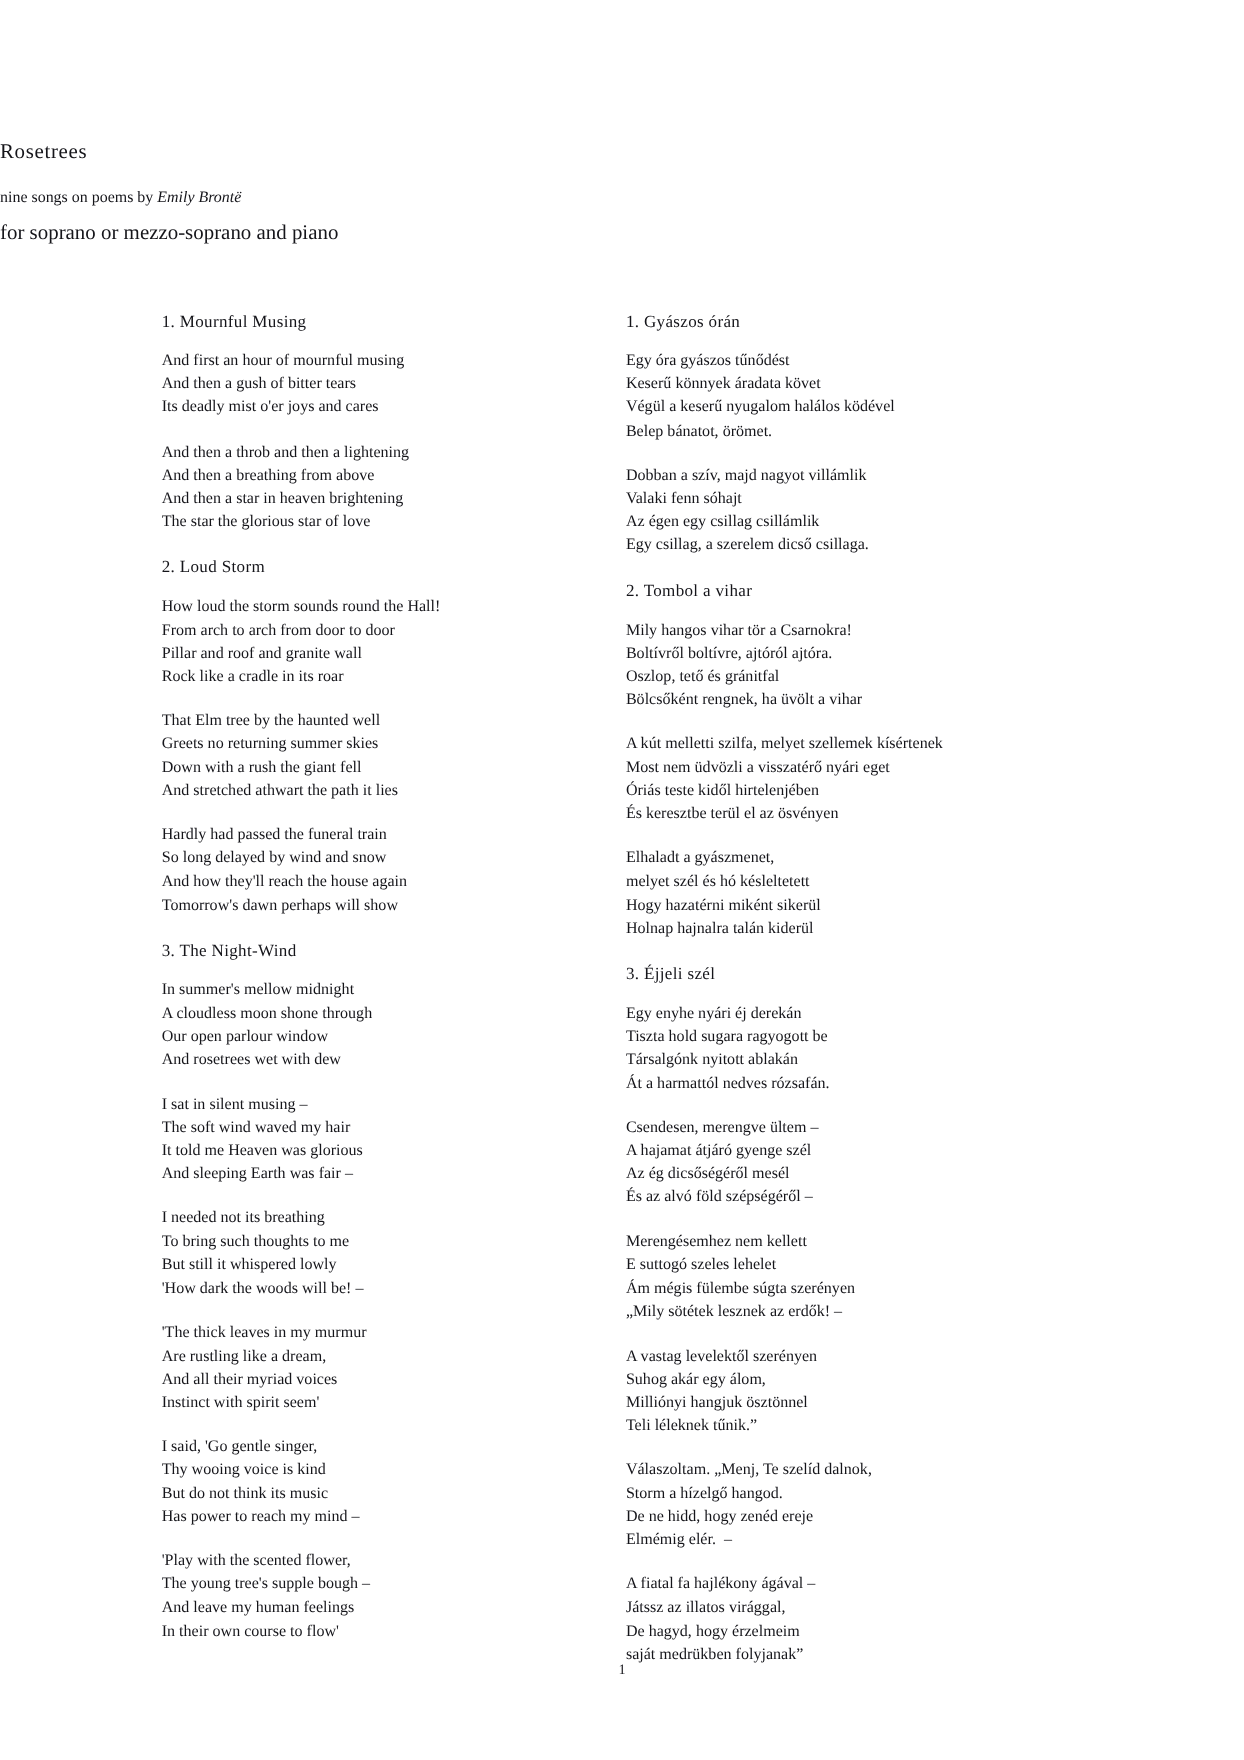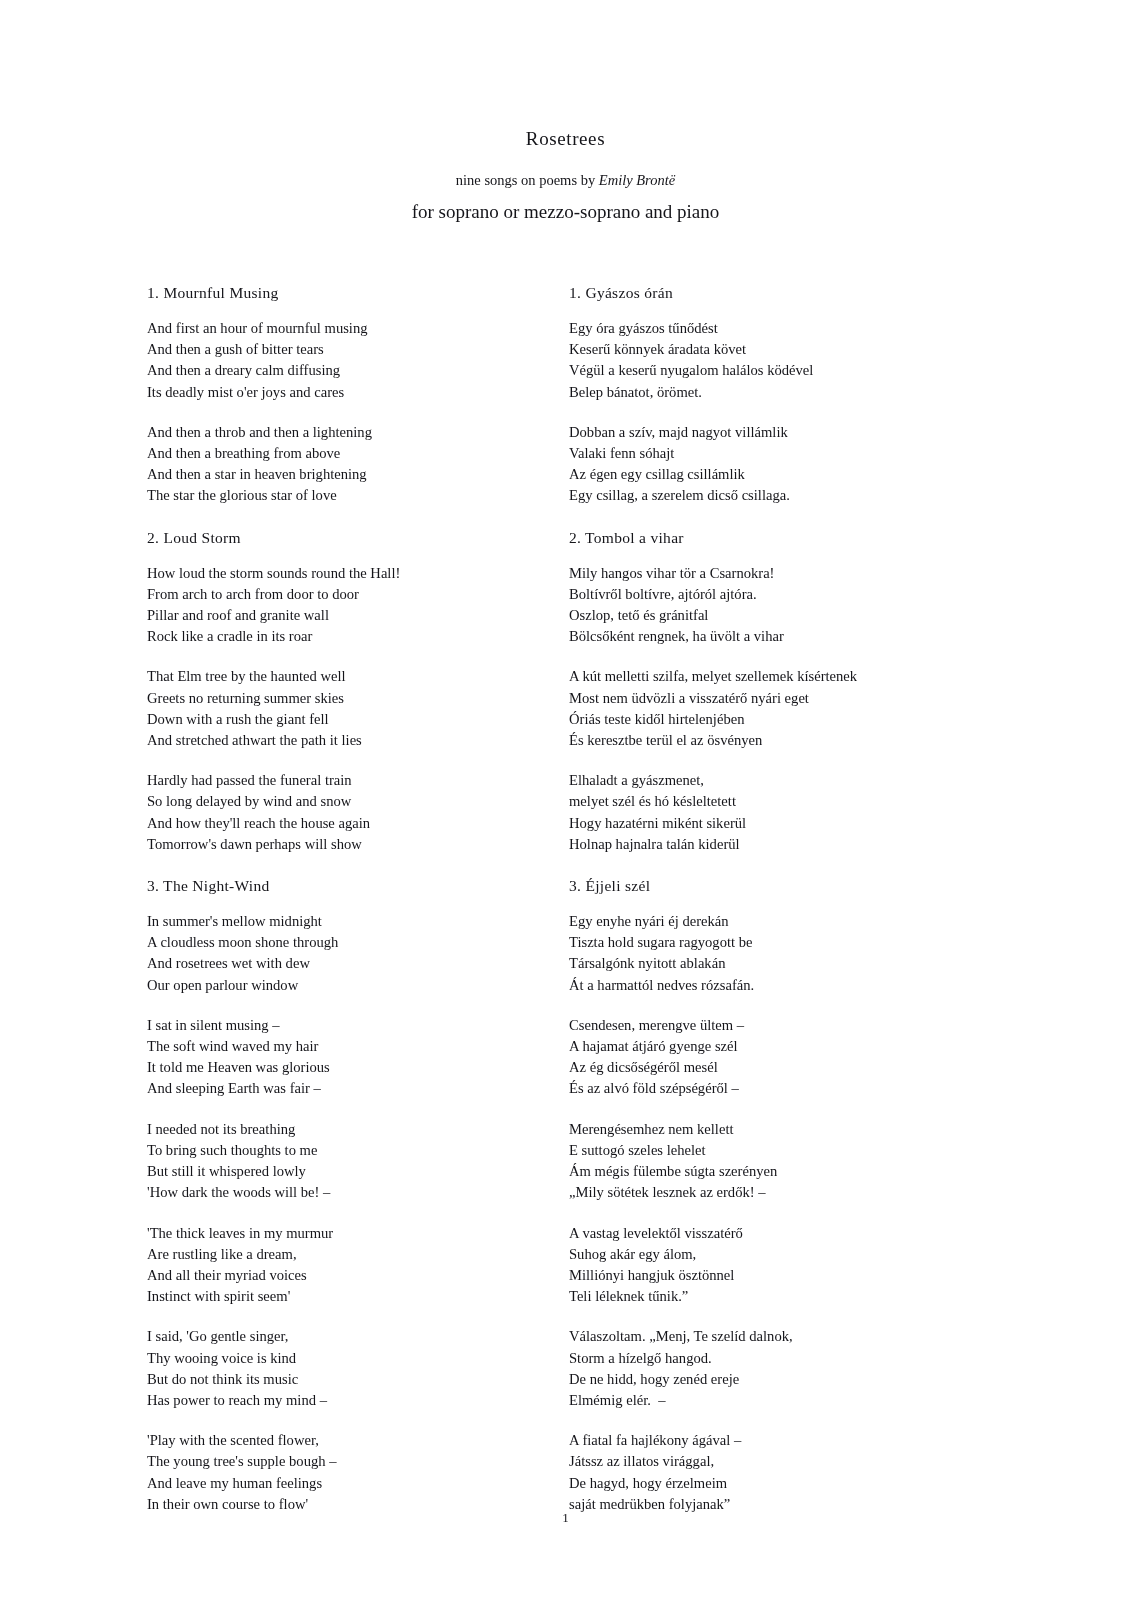--- a/index.html
+++ b/index.html
@@ -11,21 +11,21 @@
     position: relative;
     width: 1131px;
     height: 1600px;
     background: #ffffff;
     margin: 0 auto;
     font-family: "Liberation Serif", serif;
     color: #15151a;
     box-sizing: border-box;
   }
   .title-block {
-    text-align: center;
+    text-align: left;
     padding-top: 128px;
     font-family: Liberation Serif, serif;
   }
   .doc-title {
     font-size: 19px;
     letter-spacing: 0.6px;
     margin: 0 0 22px 0;
     font-weight: normal;
   }
   .doc-sub1 {
@@ -94,21 +94,20 @@
 
   <div class="columns">
 
     <div class="col">
 
       <div class="song">
         <h2 class="song-title">1. Mournful Musing</h2>
         <div class="stanza">
           <div class="line">And first an hour of mournful musing</div>
           <div class="line">And then a gush of bitter tears</div>
-          <div class="line">And then a dreary calm diffusing</div>
           <div class="line">Its deadly mist o'er joys and cares</div>
         </div>
         <div class="stanza">
           <div class="line">And then a throb and then a lightening</div>
           <div class="line">And then a breathing from above</div>
           <div class="line">And then a star in heaven brightening</div>
           <div class="line">The star the glorious star of love</div>
         </div>
       </div>
 
@@ -132,22 +131,22 @@
           <div class="line">And how they'll reach the house again</div>
           <div class="line">Tomorrow's dawn perhaps will show</div>
         </div>
       </div>
 
       <div class="song">
         <h2 class="song-title">3. The Night-Wind</h2>
         <div class="stanza">
           <div class="line">In summer's mellow midnight</div>
           <div class="line">A cloudless moon shone through</div>
+          <div class="line">Our open parlour window</div>
           <div class="line">And rosetrees wet with dew</div>
-          <div class="line">Our open parlour window</div>
         </div>
         <div class="stanza">
           <div class="line">I sat in silent musing –</div>
           <div class="line">The soft wind waved my hair</div>
           <div class="line">It told me Heaven was glorious</div>
           <div class="line">And sleeping Earth was fair –</div>
         </div>
         <div class="stanza">
           <div class="line">I needed not its breathing</div>
           <div class="line">To bring such thoughts to me</div>
@@ -230,21 +229,21 @@
           <div class="line">Az ég dicsőségéről mesél</div>
           <div class="line">És az alvó föld szépségéről –</div>
         </div>
         <div class="stanza">
           <div class="line">Merengésemhez nem kellett</div>
           <div class="line">E suttogó szeles lehelet</div>
           <div class="line">Ám mégis fülembe súgta szerényen</div>
           <div class="line">„Mily sötétek lesznek az erdők! –</div>
         </div>
         <div class="stanza">
-          <div class="line">A vastag levelektől visszatérő</div>
+          <div class="line">A vastag levelektől szerényen</div>
           <div class="line">Suhog akár egy álom,</div>
           <div class="line">Milliónyi hangjuk ösztönnel</div>
           <div class="line">Teli léleknek tűnik.”</div>
         </div>
         <div class="stanza">
           <div class="line">Válaszoltam. „Menj, Te szelíd dalnok,</div>
           <div class="line">Storm a hízelgő hangod.</div>
           <div class="line">De ne hidd, hogy zenéd ereje</div>
           <div class="line">Elmémig elér.  –</div>
         </div>

